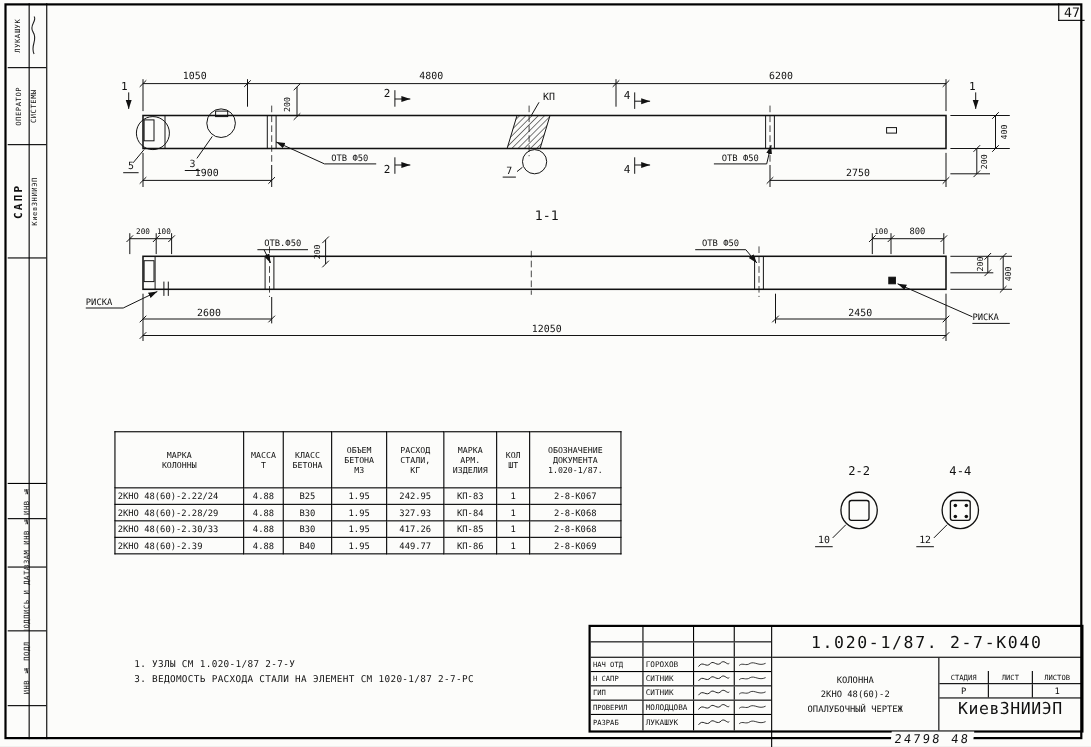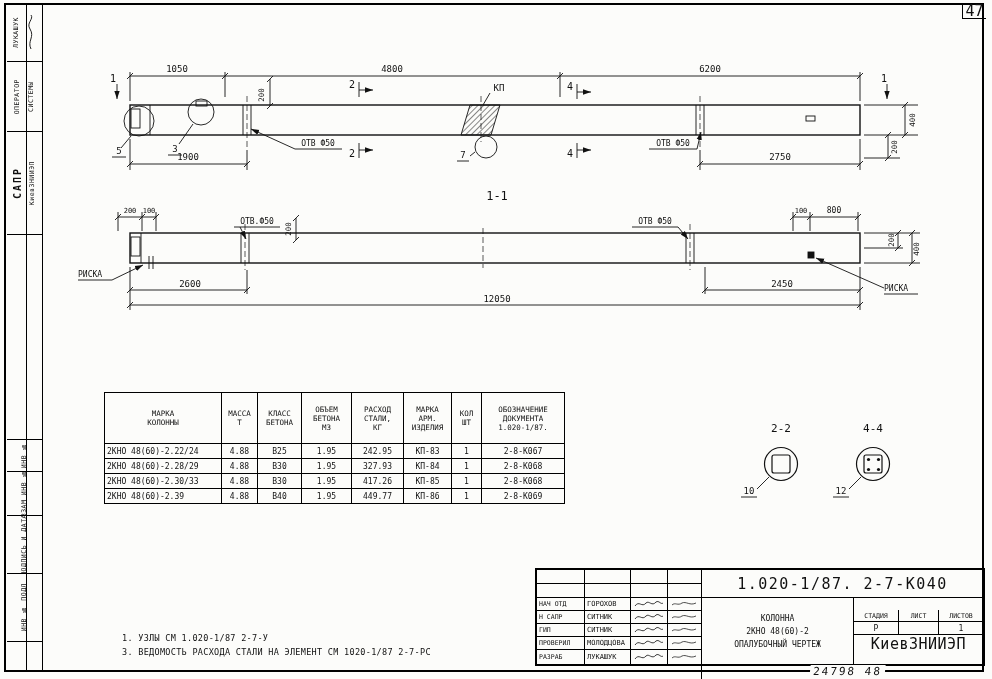--- a/index.html
+++ b/index.html
@@ -3,30 +3,30 @@
 <meta charset="utf-8">
 <style>
   html,body{margin:0;padding:0;background:#888;}
   .page{position:relative;width:992px;height:679px;background:#fcfcfa;font-family:"DejaVu Sans Mono",monospace;color:#111;overflow:hidden;}
   .frame{position:absolute;left:4px;top:3px;width:980px;height:669px;border:2.5px solid #000;box-sizing:border-box;}
   .vline{position:absolute;top:3px;height:669px;width:0;border-left:1px solid #000;}
   .vline.heavy{border-left-width:1.5px;}
   .ssec{position:absolute;left:6.5px;width:35px;box-sizing:border-box;border-bottom:1px solid #000;display:flex;align-items:center;justify-content:space-evenly;overflow:hidden;}
   .vt{writing-mode:vertical-rl;transform:rotate(180deg);font-size:6.5px;letter-spacing:.5px;white-space:nowrap;}
   .vt.big{font-size:10px;font-weight:bold;letter-spacing:2px;}
-  .pagenum{position:absolute;left:962px;top:3px;width:24px;height:16px;border-left:1.5px solid #000;border-bottom:1.5px solid #000;box-sizing:border-box;font-size:15px;display:flex;align-items:center;justify-content:center;}
+  .pagenum{position:absolute;left:962px;top:3px;width:24px;height:16px;border-left:1.5px solid #000;border-bottom:1.5px solid #000;box-sizing:border-box;font-size:12px;display:flex;align-items:center;justify-content:center;}
   svg text{font-family:"DejaVu Sans Mono",monospace;fill:#111;}
   .specwrap{position:absolute;left:104px;top:392px;}
   table.spec{border-collapse:collapse;table-layout:fixed;background:transparent;}
   table.spec th,table.spec td{border:1px solid #000;padding:0 2px;overflow:hidden;}
   table.spec{border:1.5px solid #000;}
   table.spec th{font-size:7.5px;font-weight:normal;white-space:pre-line;height:50px;vertical-align:middle;text-align:center;line-height:9px;}
   table.spec td{font-size:8px;height:14px;text-align:center;white-space:nowrap;}
   table.spec td.l{text-align:left;}
-  .notes{position:absolute;left:122px;top:631px;font-size:8.5px;line-height:14px;letter-spacing:.3px;white-space:nowrap;}
+  .notes{position:absolute;left:122px;top:597px;font-size:8.5px;line-height:14px;letter-spacing:.3px;white-space:nowrap;}
   .tb{position:absolute;left:535px;top:568px;width:450px;height:98px;border:2px solid #000;box-sizing:border-box;background:transparent;}
   .tb .abs{position:absolute;box-sizing:border-box;}
   .tb-left{left:0;top:0;width:165px;height:110px;border-right:1.5px solid #000;}
   .tbrow{position:relative;display:flex;border-bottom:1px solid #000;box-sizing:border-box;}
   .tbrow:last-child{border-bottom:none;}
   .tbrow .c{border-right:1px solid #000;box-sizing:border-box;height:100%;display:flex;align-items:center;overflow:hidden;}
   .c.c1{width:48px;font-size:6.5px;padding-left:2px;}
   .c.c2{width:46px;font-size:7px;padding-left:2px;}
   .c.c3{width:37px;justify-content:center;}
   .c.c4{width:32px;border-right:none;justify-content:center;}

